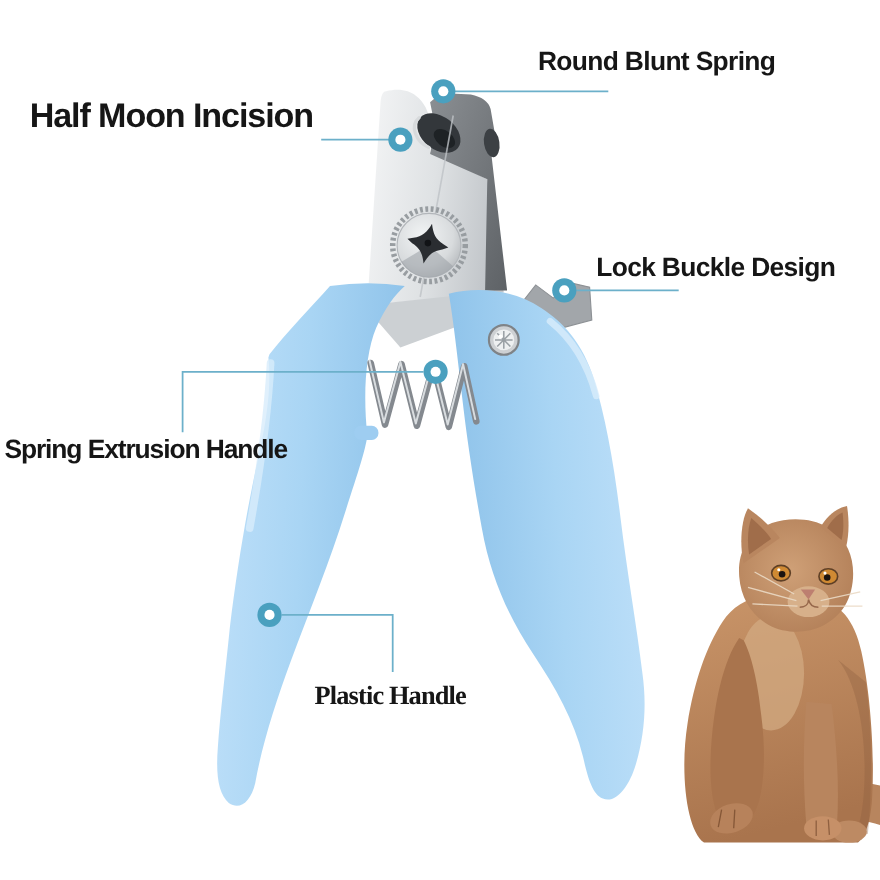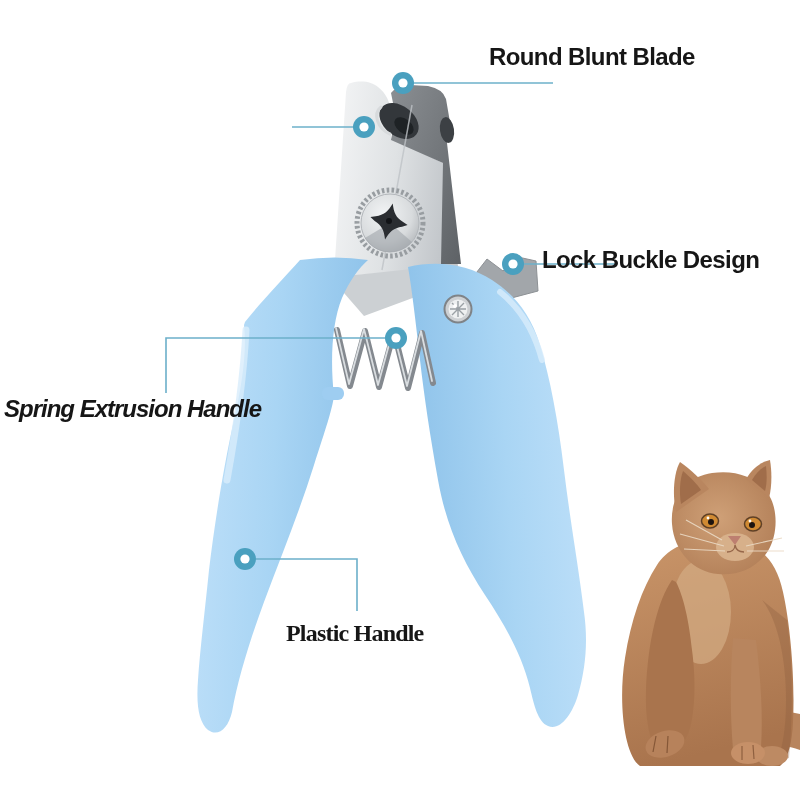--- a/index.html
+++ b/index.html
@@ -7,22 +7,22 @@
     position:relative;width:800px;height:800px;background:#ffffff;overflow:hidden;
     font-family:"Liberation Sans", sans-serif;
   }
   .stage svg{position:absolute;left:0;top:0;}
   .callout-label{
     position:absolute;color:#161616;white-space:nowrap;line-height:1.05;
     font-weight:600;
   }
   #label-half-moon{left:27px;top:89px;font-size:31px;letter-spacing:-1px;}
   #label-round-blunt{left:489px;top:44px;font-size:24px;letter-spacing:-0.6px;}
-  #label-lock-buckle{left:542px;top:231px;font-size:24px;letter-spacing:-0.6px;margin-top:16px;}
-  #label-spring-extrusion{left:4px;top:396px;font-size:24px;letter-spacing:-1px;font-style:italic;}
+  #label-lock-buckle{left:542px;top:231px;font-size:24px;letter-spacing:-0.6px;}
+  #label-spring-extrusion{left:4px;top:396px;font-size:24px;letter-spacing:-1px;}
   #label-plastic-handle{left:286px;top:621px;font-size:24px;letter-spacing:-0.8px;font-family:Liberation Serif, serif;}
 </style>
 </head>
 <body>
 
 <div class="stage">
 
   <svg width="800" height="800" viewBox="0 0 800 800">
     <defs>
       <linearGradient id="steelGrad" x1="0" y1="0" x2="1" y2="0.2">
@@ -215,17 +215,18 @@
         <circle cx="396" cy="338" r="11" fill="#4aa0bf"></circle>
           <circle cx="396" cy="338" r="4.6" fill="#ffffff"></circle>
       </g>
       <g>
         <circle cx="245" cy="559" r="11" fill="#4aa0bf"></circle>
           <circle cx="245" cy="559" r="4.6" fill="#ffffff"></circle>
       </g>
     </g>
   </svg>
 
-  <div class="callout-label" id="label-round-blunt">Round Blunt Blade</div>
+  <div class="callout-label" id="label-half-moon">Half Moon Incision</div>
+  <div class="callout-label" id="label-round-blunt">Round Blunt Spring</div>
   <div class="callout-label" id="label-lock-buckle">Lock Buckle Design</div>
   <div class="callout-label" id="label-spring-extrusion">Spring Extrusion Handle</div>
   <div class="callout-label" id="label-plastic-handle">Plastic Handle</div>
 </div>
 
 </body></html>

